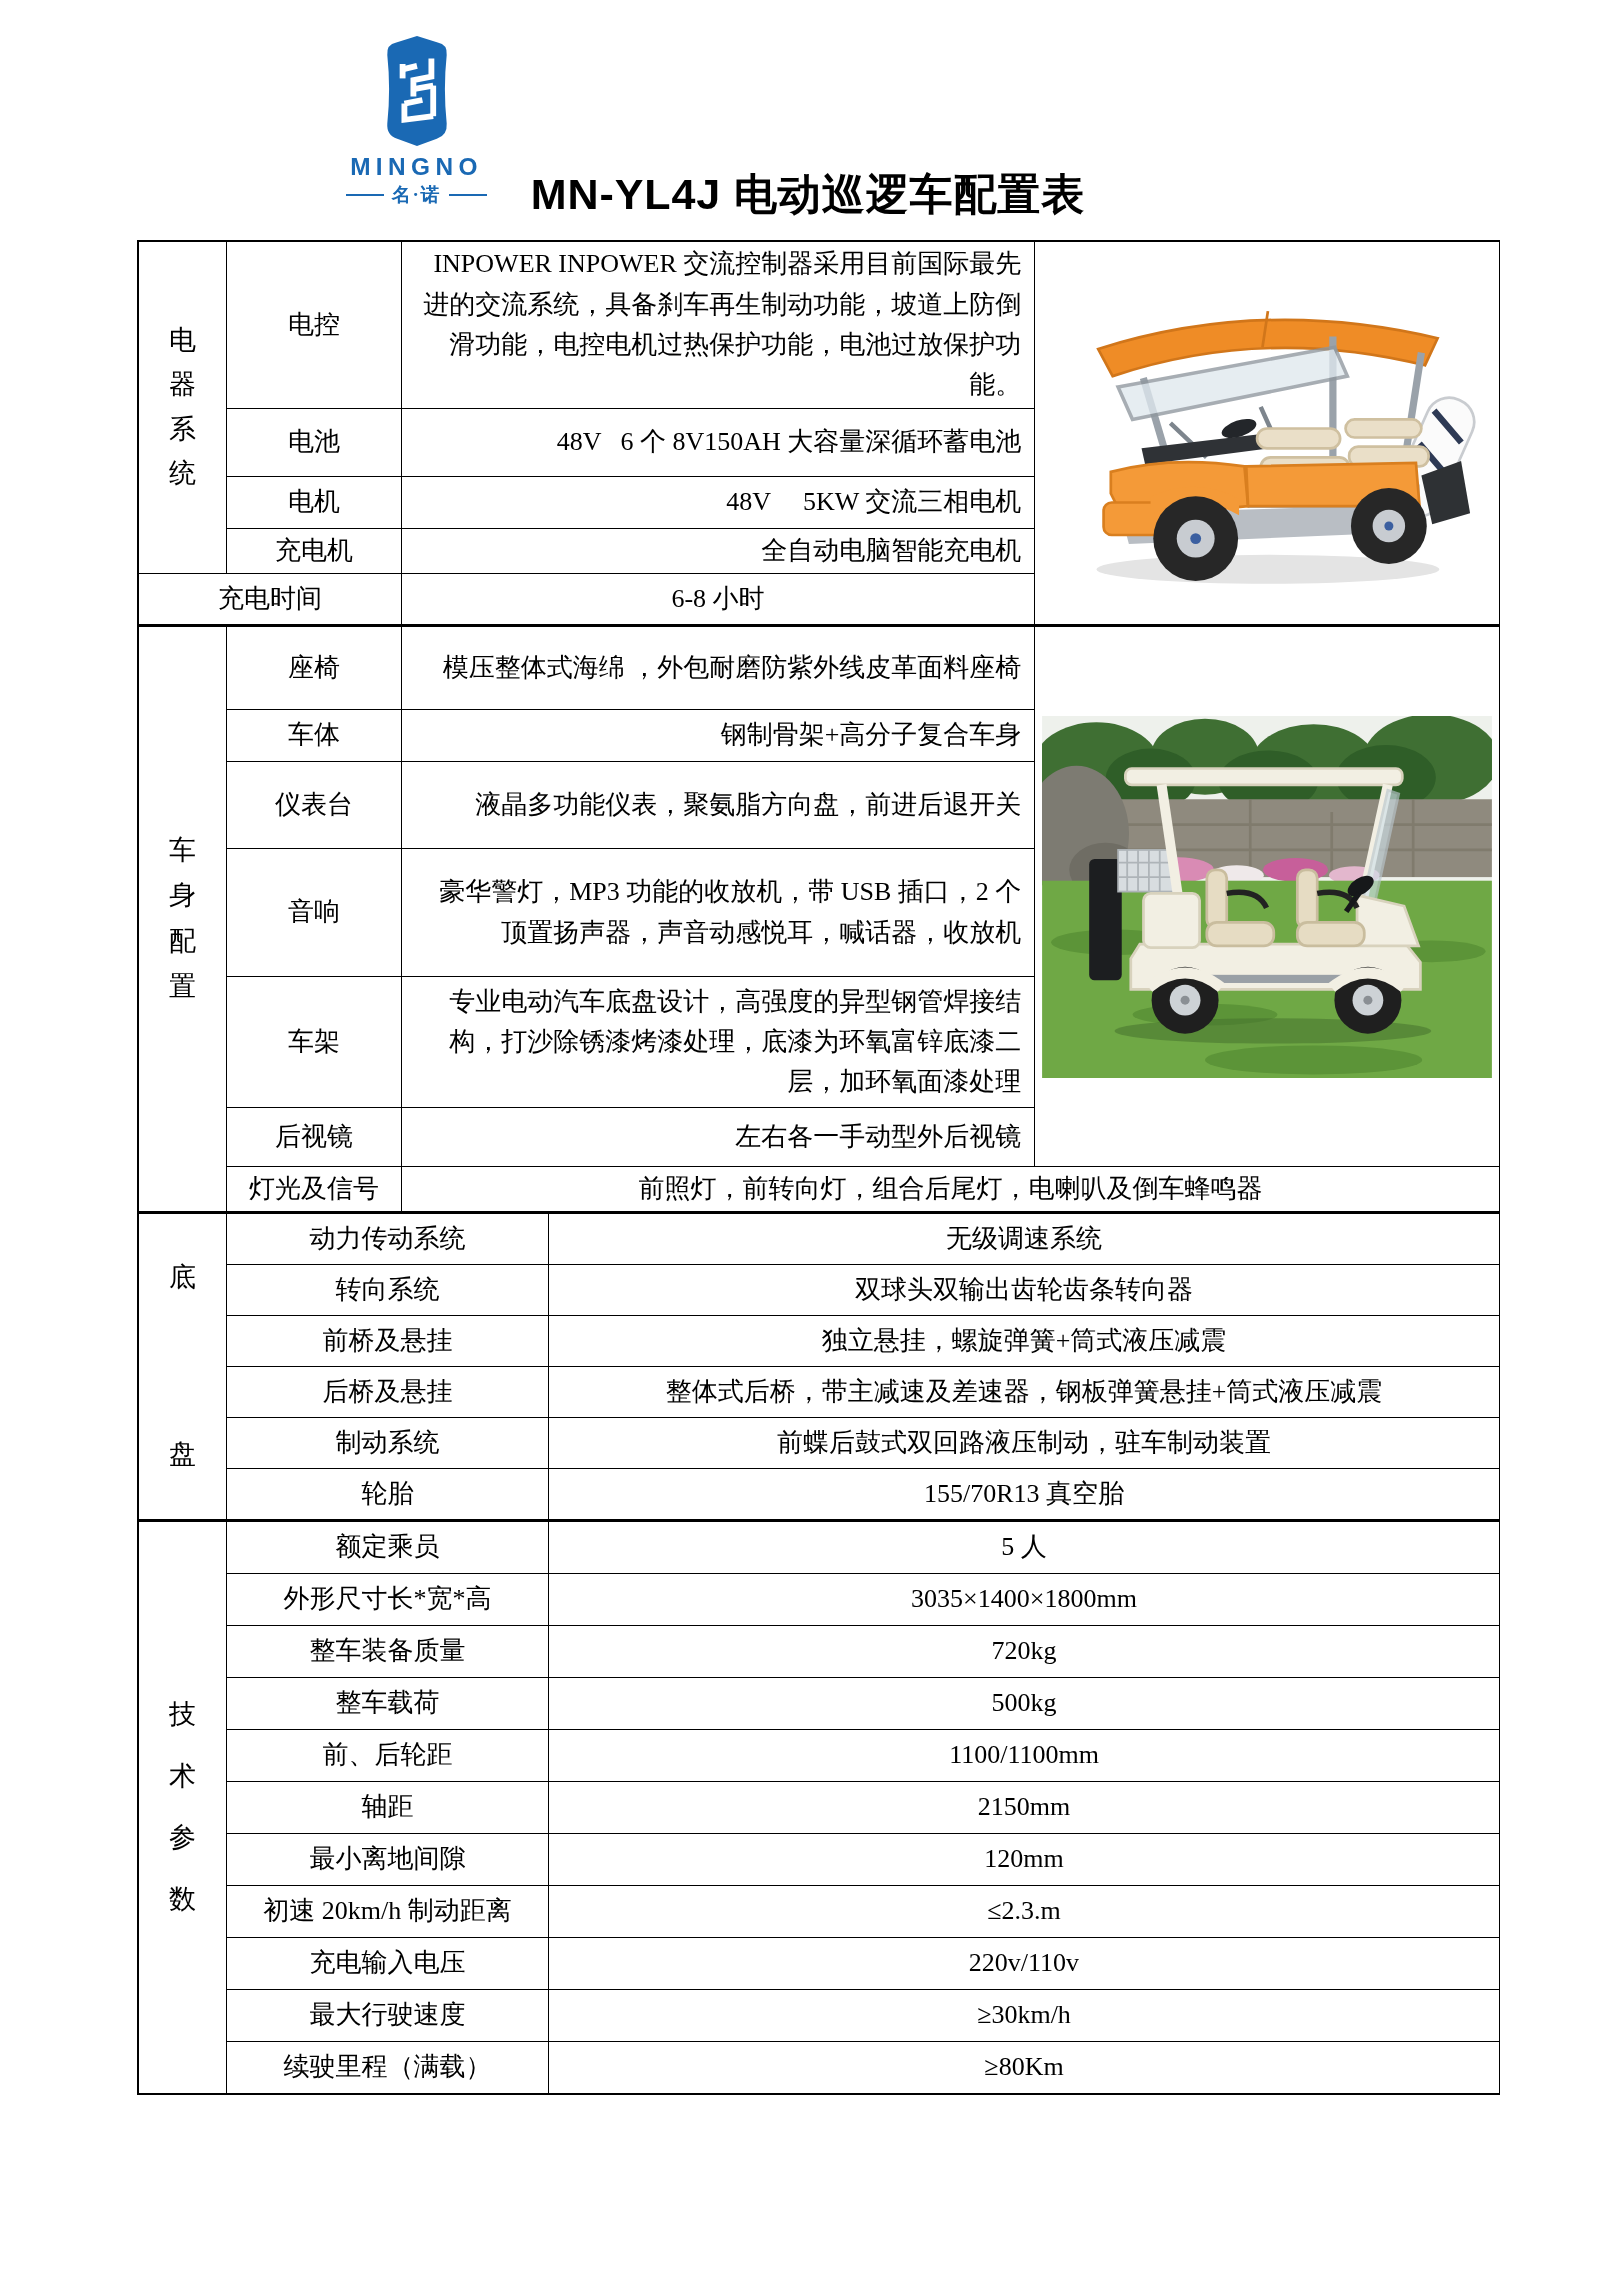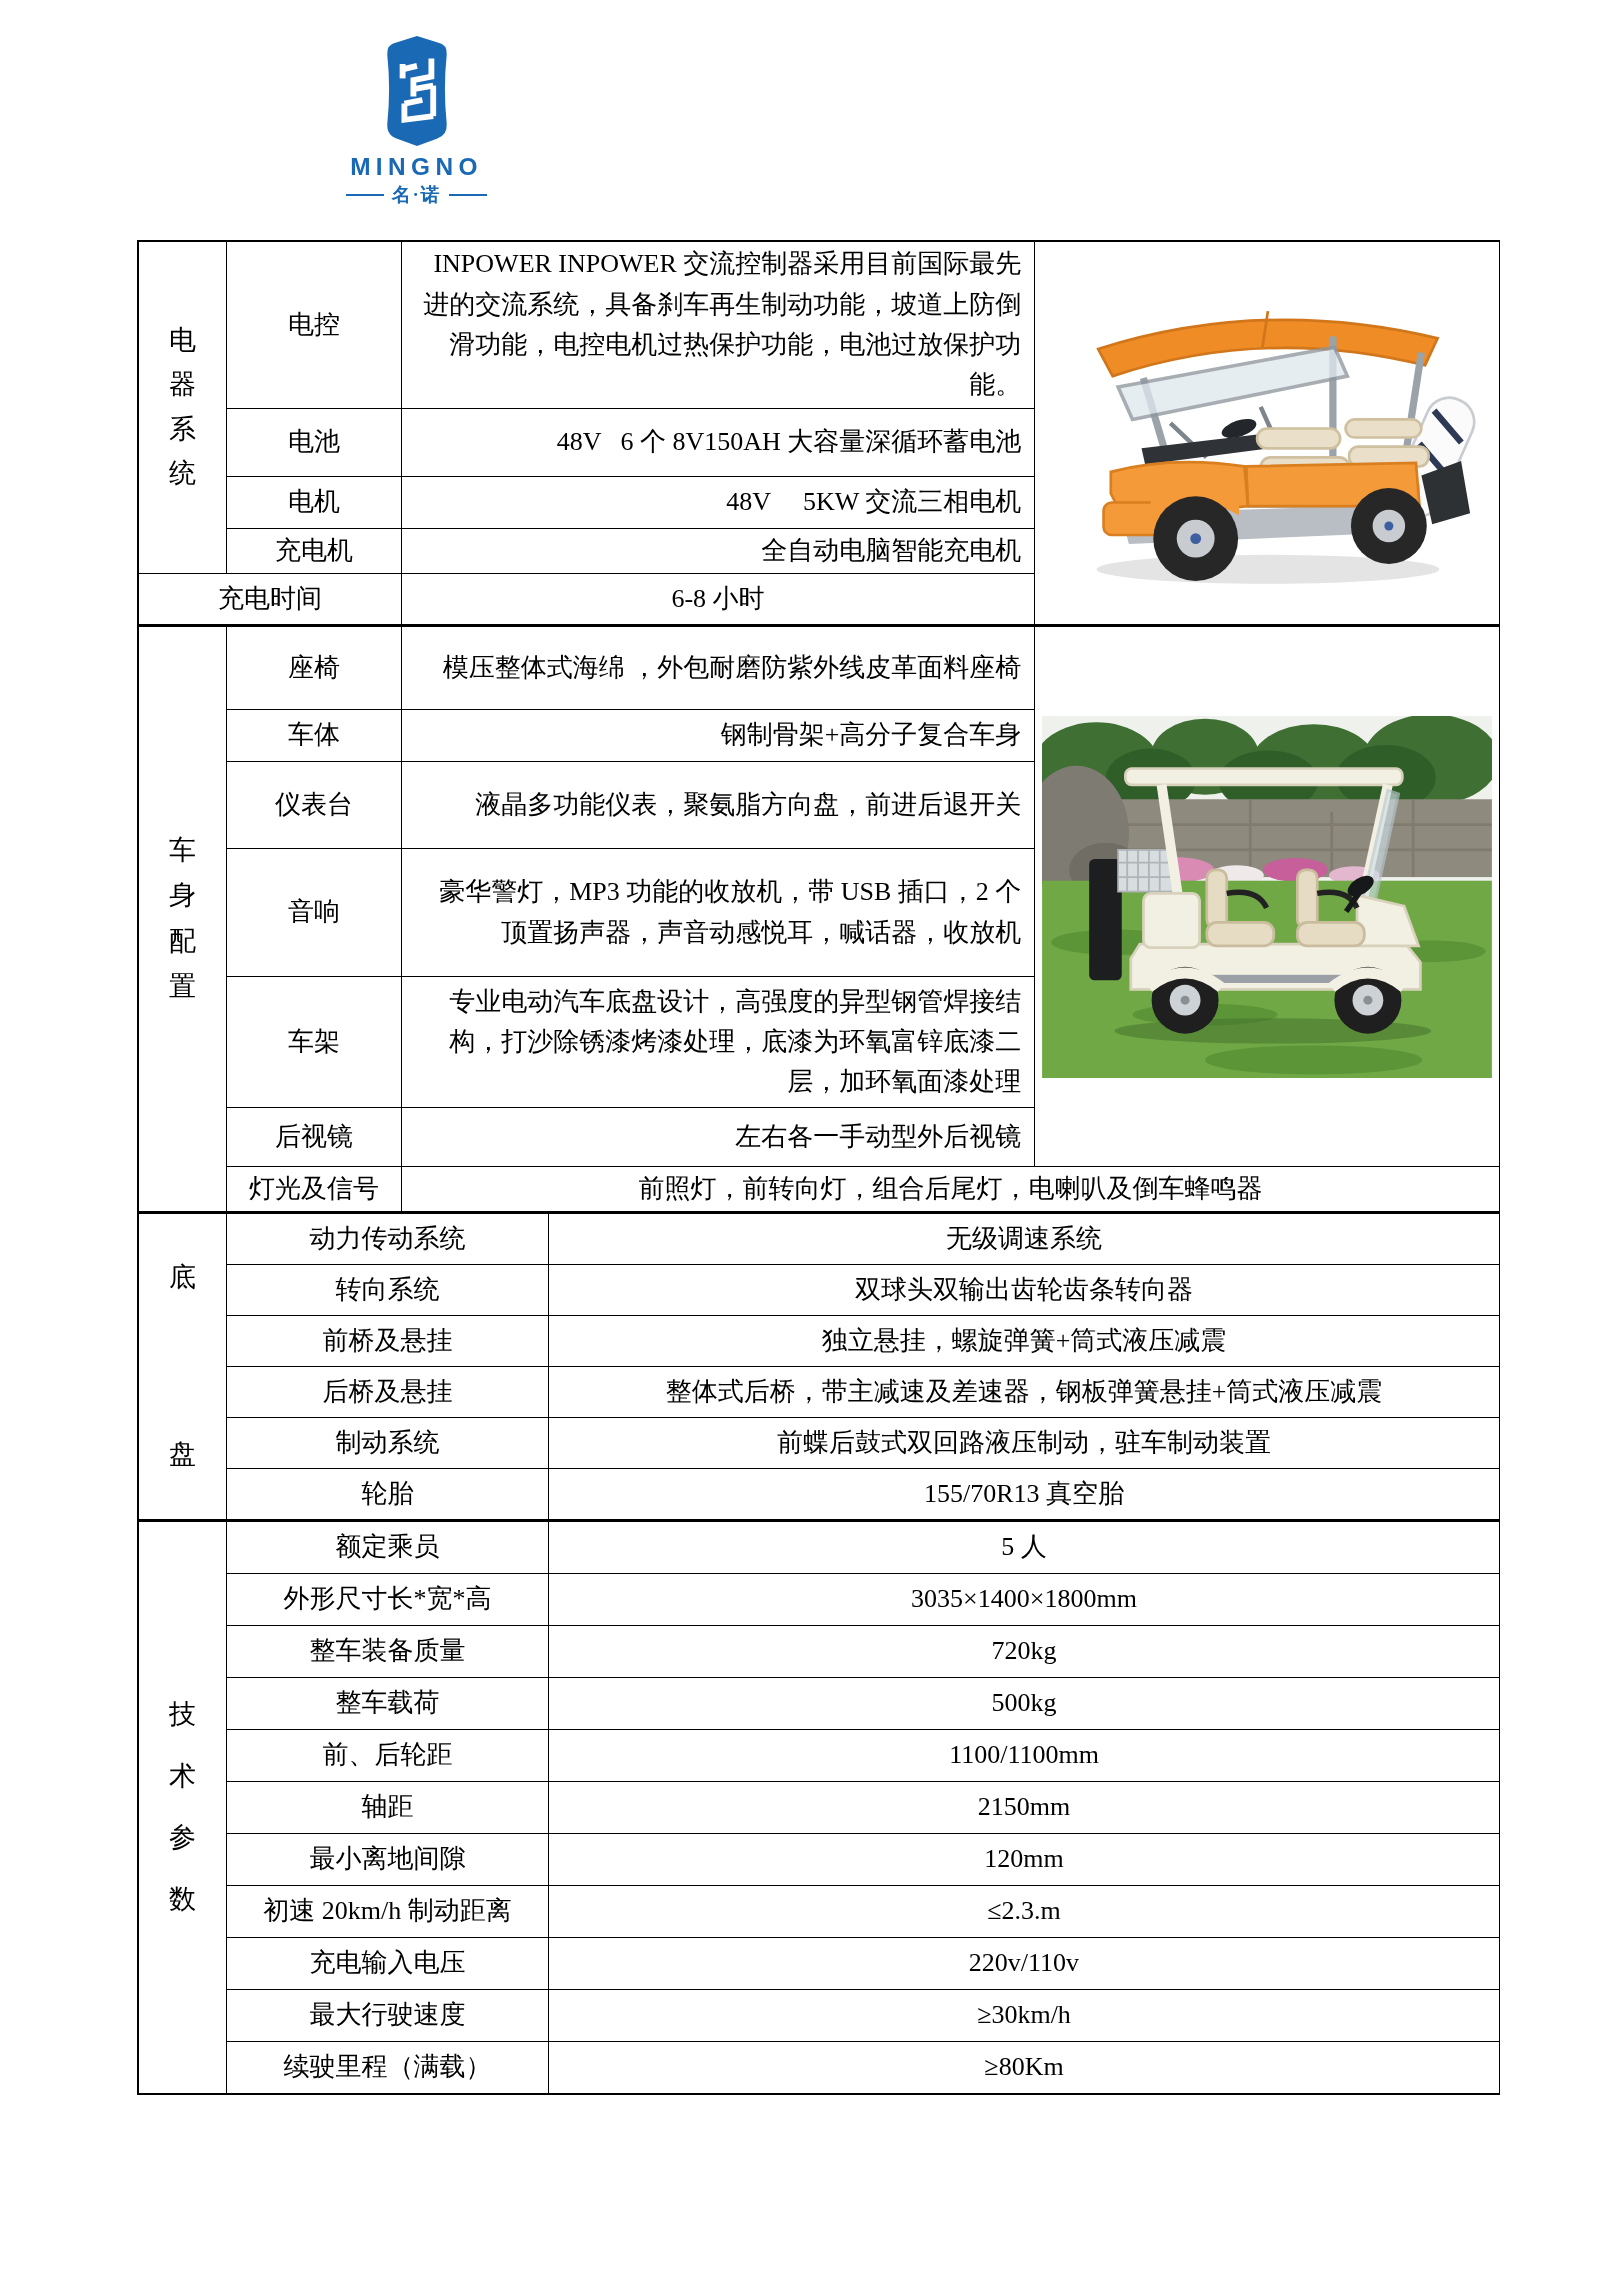--- a/index.html
+++ b/index.html
@@ -55,20 +55,21 @@
       </g>
     </svg>
     <div class="brand">MINGNO</div>
     <div class="brandcn">
       <span class="dash"></span>
       <span class="cn">名·诺</span>
       <span class="dash"></span>
     </div>
   </div>
 
+  <div class="title">MN-YL4J 电动巡逻车配置表</div>
 
   <div class="spec">
 
     <div class="sec">
       <table>
         <colgroup>
             <col style="width:88px">
             <col style="width:175px">
             <col style="width:633px">
             <col style="width:465px">

